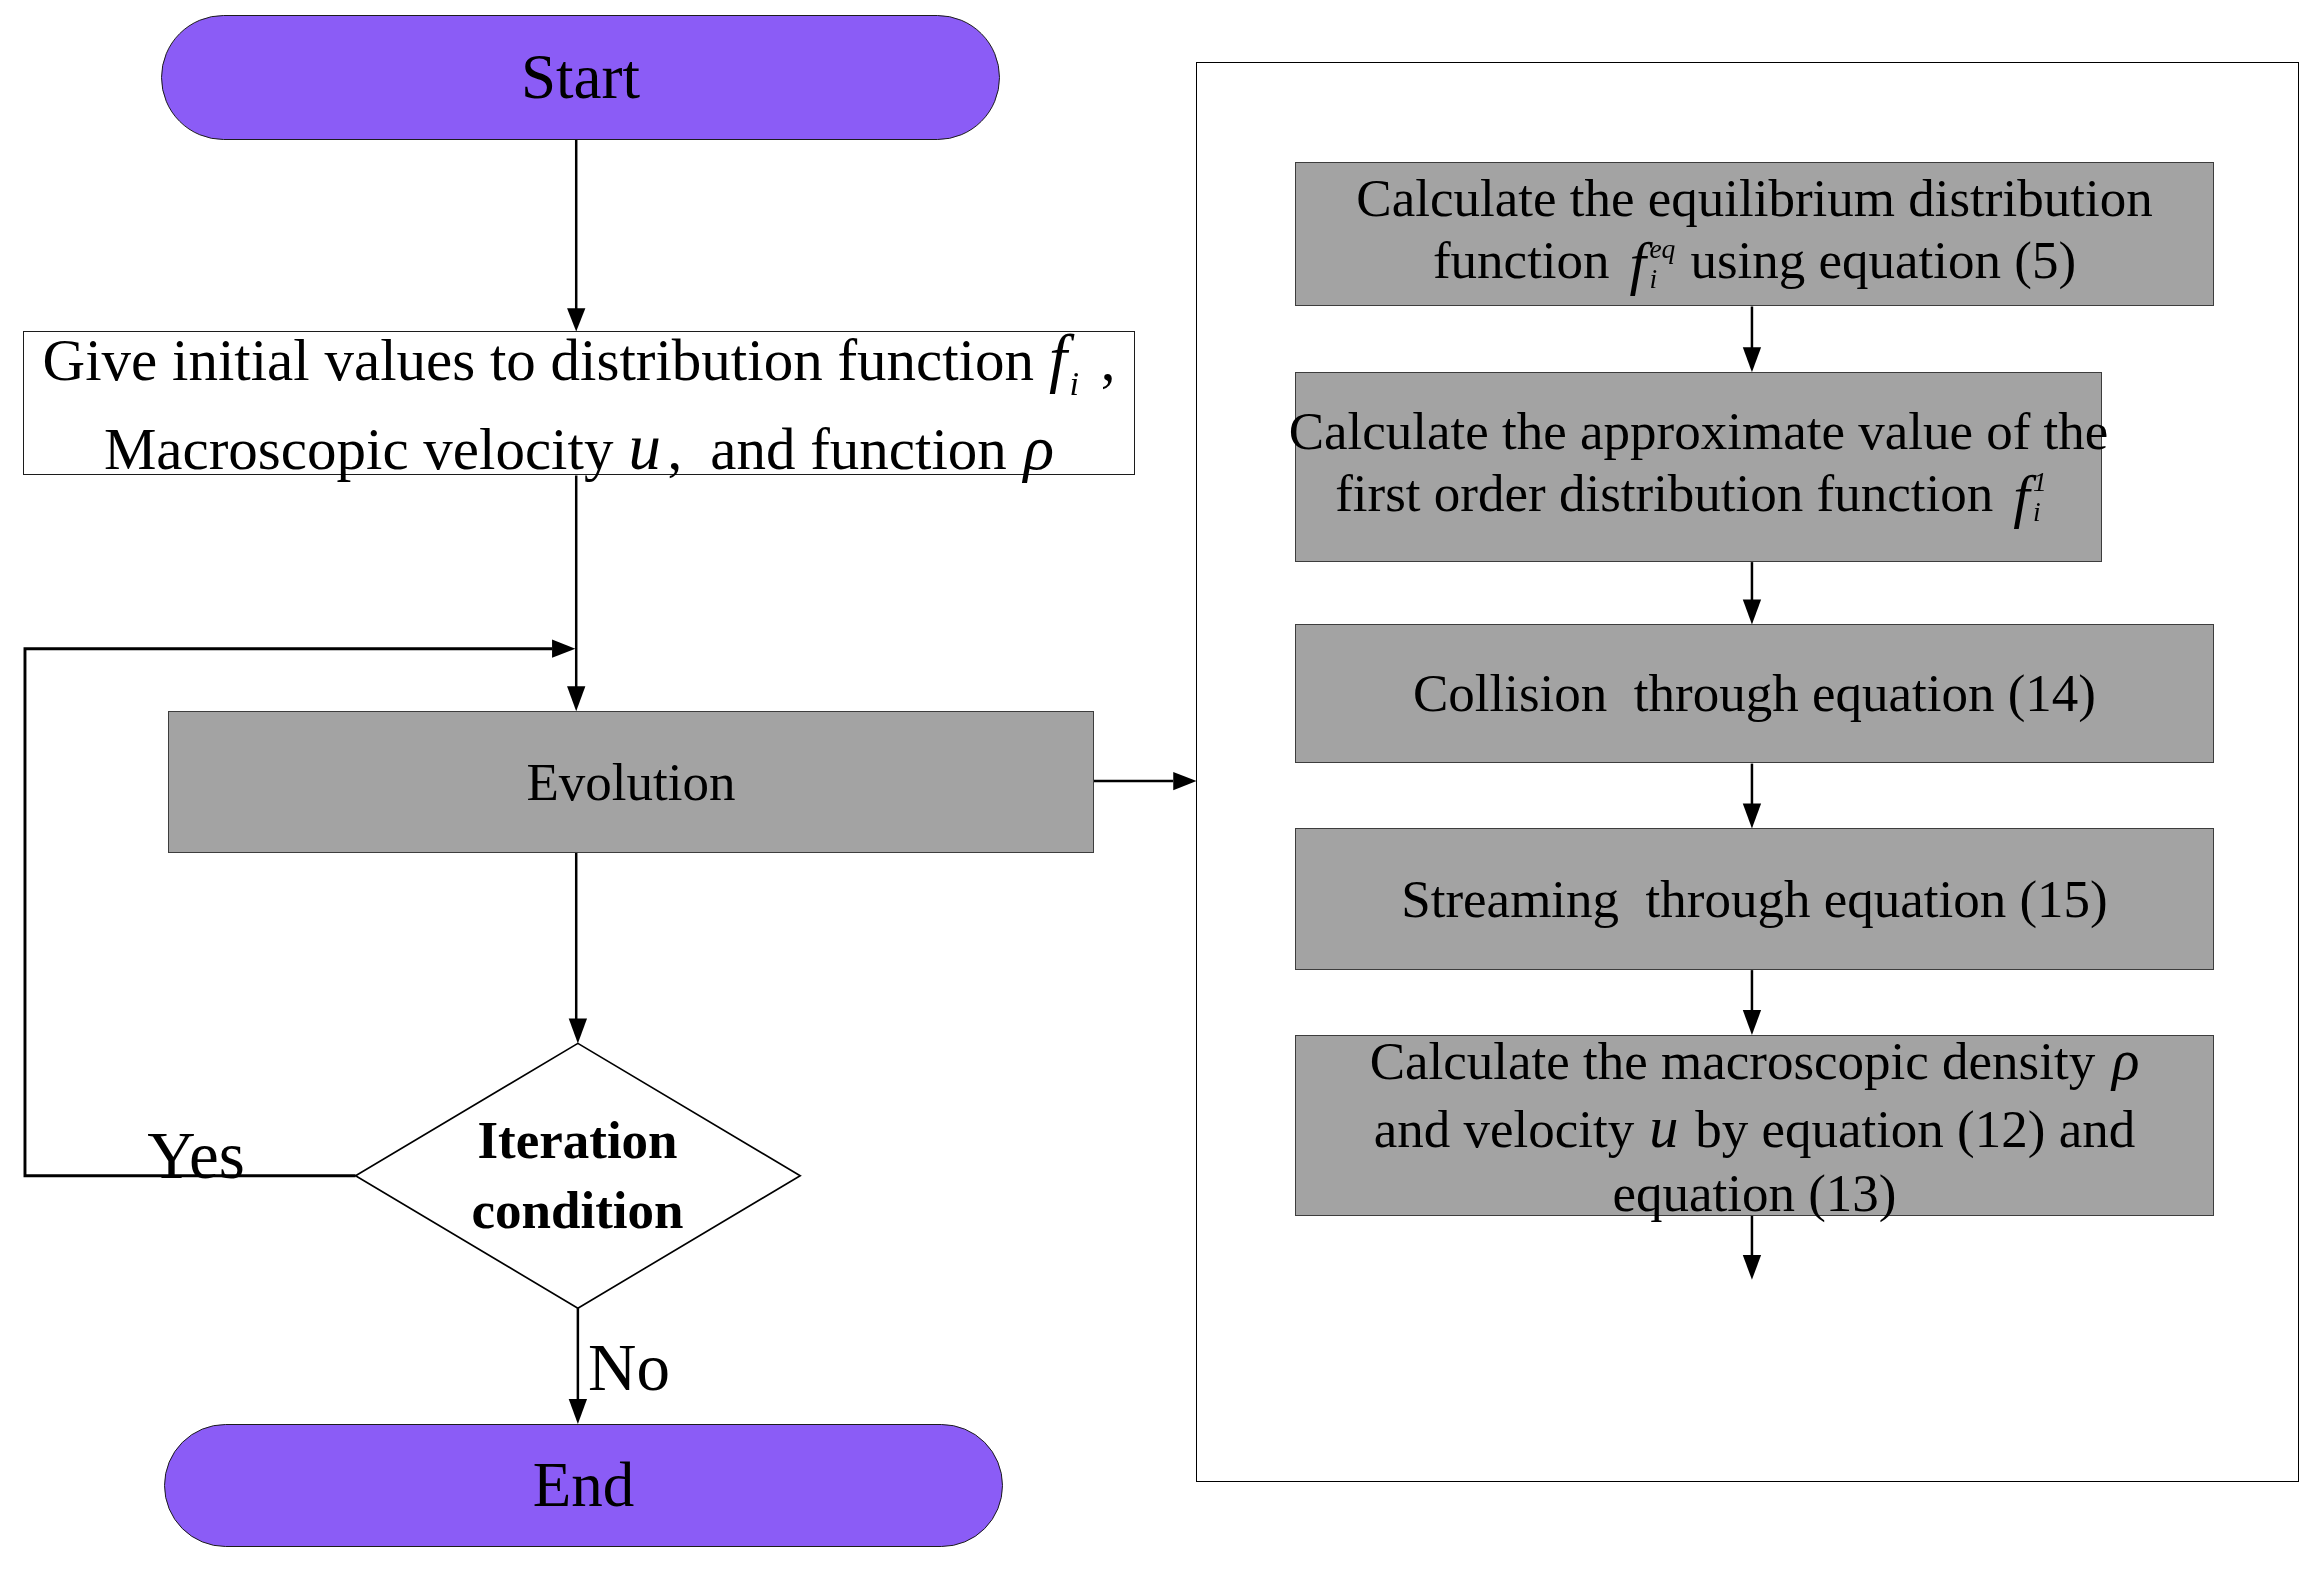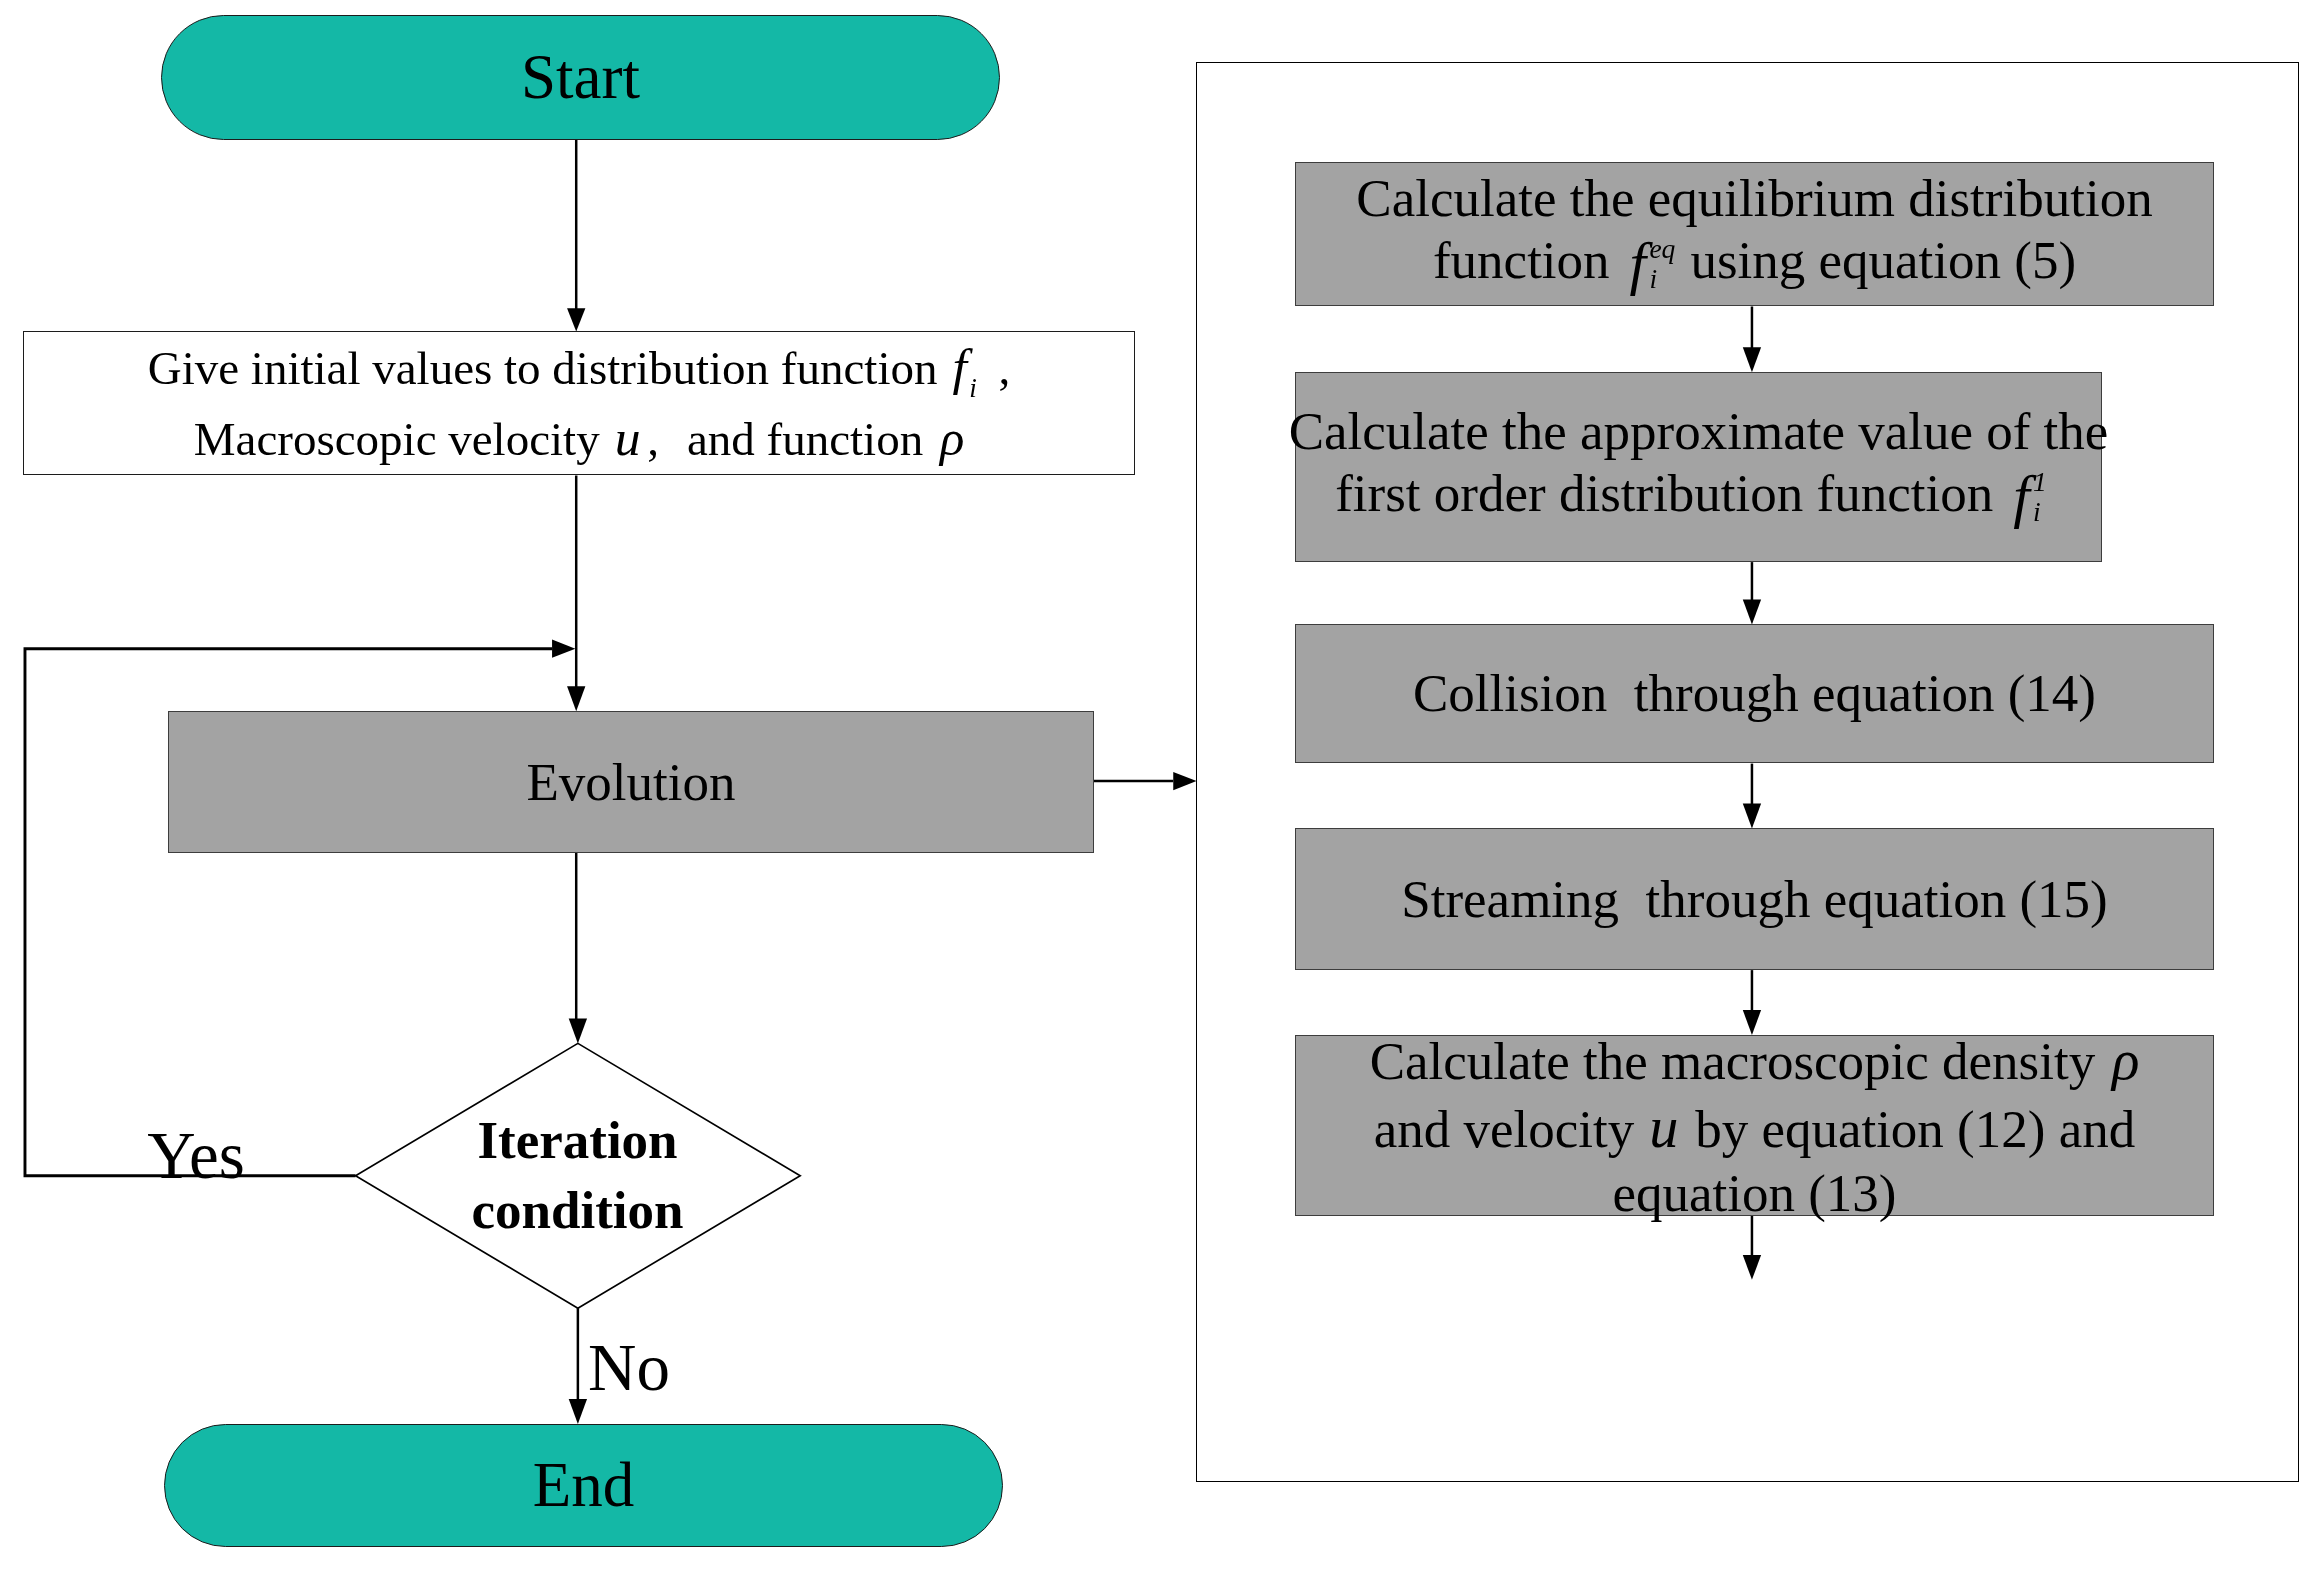--- a/index.html
+++ b/index.html
@@ -6,22 +6,22 @@
   .canvas{
     position:relative;
     width:2319px;height:1583px;
     background:#ffffff;
     font-family:"Liberation Serif","DejaVu Serif",serif;
     color:#000;
     overflow:hidden;
   }
   .layer{position:absolute;left:0;top:0;width:2319px;height:1583px;}
   .node{position:absolute;display:flex;flex-direction:column;align-items:center;justify-content:center;text-align:center;box-sizing:border-box;}
-  .stadium{background:#14b8a6;border:1.7px solid #1c1c1c;border-radius:63px;font-size:63px;}
-  .rect-white{background:#ffffff;border:1.7px solid #1c1c1c;font-size:47px;line-height:1.28;}
+  .stadium{background:#8b5cf6;border:1.7px solid #1c1c1c;border-radius:63px;font-size:63px;}
+  .rect-white{background:#ffffff;border:1.7px solid #1c1c1c;font-size:59px;line-height:1.28;}
   .rect-green{background:#a3a3a3;border:1.7px solid #3d3d3d;font-size:53px;line-height:1.18;}
   .container-box{position:absolute;border:1.7px solid #000;background:transparent;box-sizing:border-box;}
   .diamond-text{position:absolute;display:flex;flex-direction:column;align-items:center;justify-content:center;text-align:center;font-size:53px;line-height:1.32;font-weight:bold;}
   .edge-label{position:absolute;font-size:67px;}
   .bl{white-space:pre;display:block;}
   
   .mi{font-style:italic;}
   .mu{font-style:italic;font-size:1.1em;margin:0 5px 0 15px;}
   .mrho{font-style:italic;font-size:1.08em;margin-left:16.7px;}
   .msub{font-style:italic;font-size:0.58em;vertical-align:-0.45em;margin-left:2.5px;}

